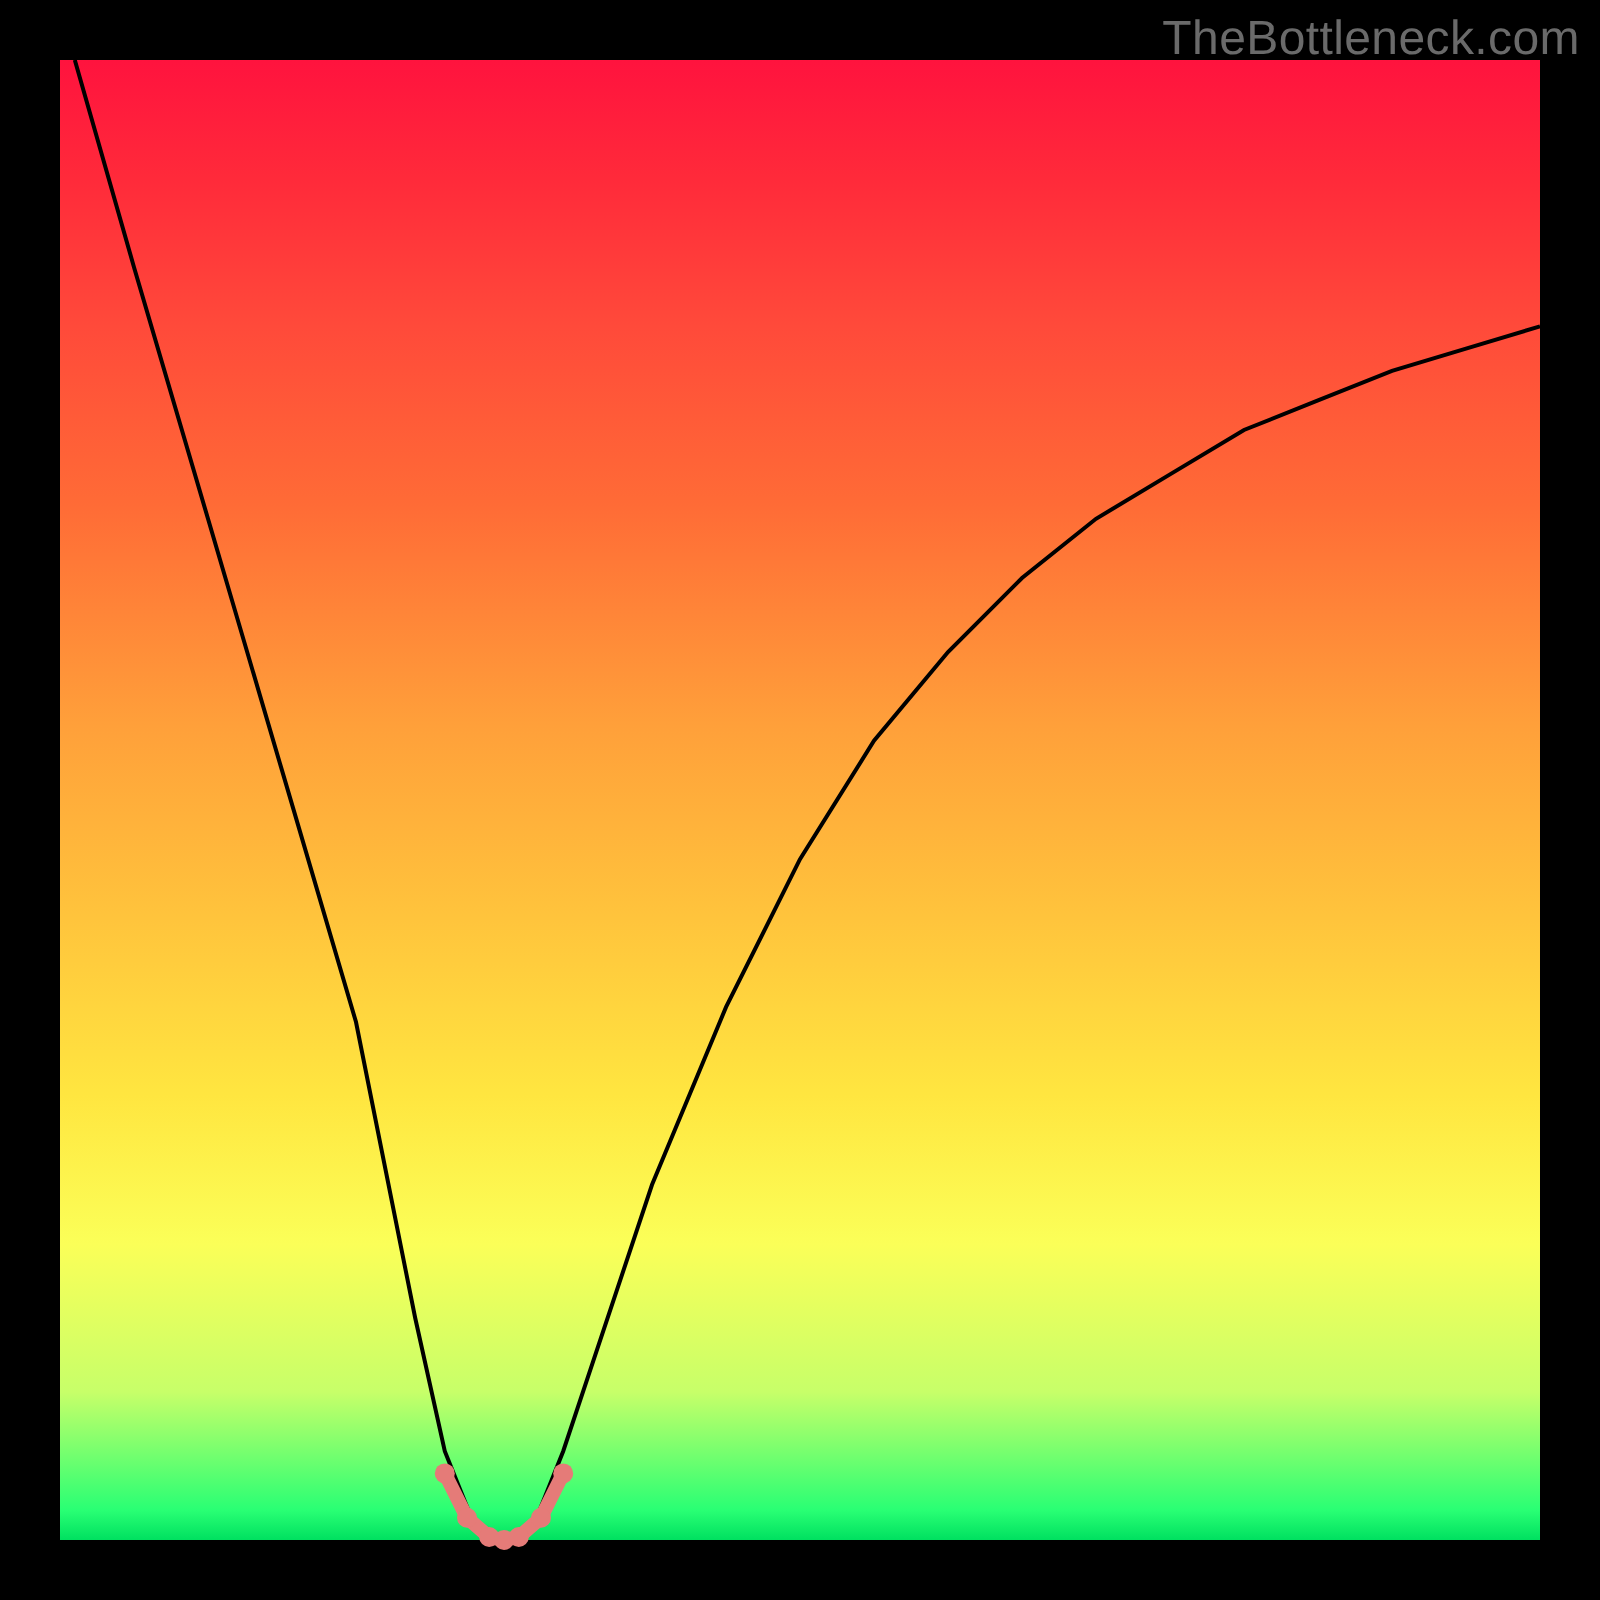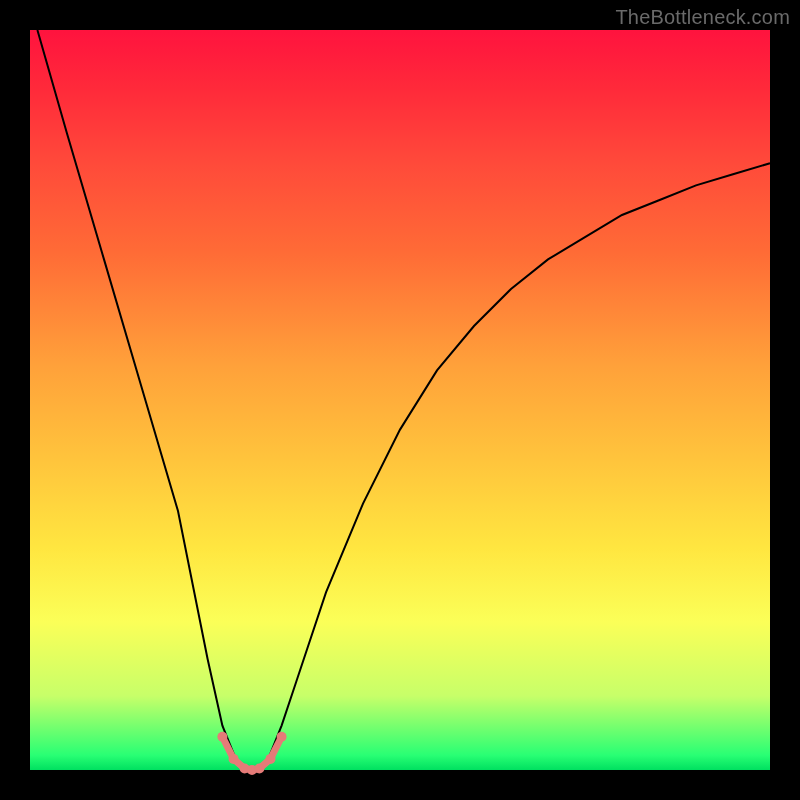--- a/index.html
+++ b/index.html
@@ -31,21 +31,21 @@
       #c7ff69 90%,
       #29ff74 98%,
       #00e060 100%
     );
   }
   .watermark {
     position: absolute;
     top: 6px;
     right: 10px;
     color: #6a6a6a;
-    font-size: 20px;
+    font-size: 24px;
     letter-spacing: 0.2px;
     font-weight: 500;
     z-index: 10;
     user-select: none;
   }
   svg.curve {
     position: absolute;
     left: 0;
     top: 0;
     width: 740px;

